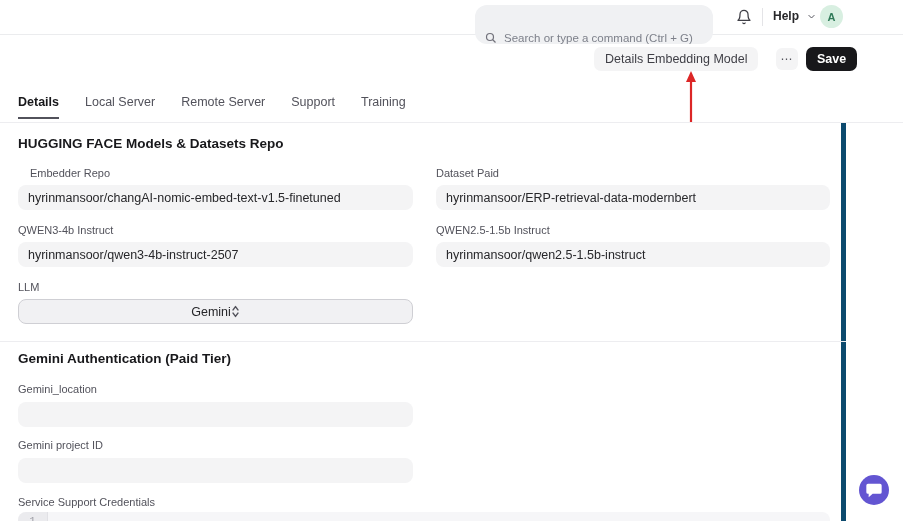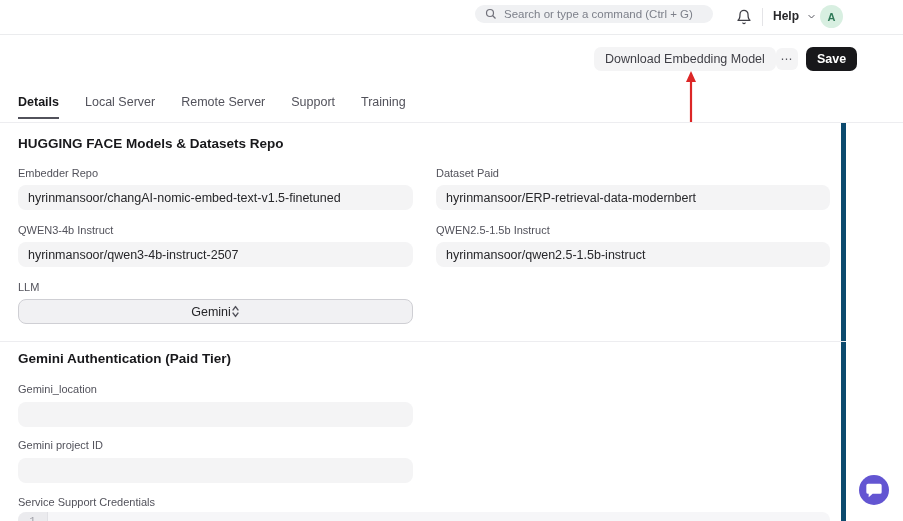--- a/index.html
+++ b/index.html
@@ -3,22 +3,22 @@
 <meta charset="utf-8">
 <style>
   * { margin:0; padding:0; box-sizing:border-box; }
   html,body { width:903px; height:521px; overflow:hidden; background:#ffffff;
     font-family:"Liberation Sans", sans-serif; -webkit-font-smoothing:antialiased; }
   .page { position:relative; width:903px; height:521px; background:#fff; }
 
   
   .topbar { position:absolute; top:0; left:0; width:903px; height:35px; background:#fff;
     border-bottom:1px solid #ebecee; }
-  .searchbox { position:absolute; left:475px; top:5px; width:238px; height:18px;
-    background:#f0f1f3; border-radius:12px; display:flex; align-items:center; gap:7px;
+  .searchbox { position:absolute; left:475px; top:5px; width:238px; height:39px;
+    background:#f0f1f3; border-radius:12px; display:flex; align-items:flex-end; gap:7px;
     padding:0 10px; }
   .searchbox svg { flex:0 0 auto; }
   .searchbox input { border:none; outline:none; background:transparent; width:100%;
     font-size:11.5px; color:#3f3f46; font-family:"Liberation Sans", sans-serif; }
   .searchbox input::placeholder { color:#7d808a; opacity:1; }
   .bell { position:absolute; left:736px; top:8px; width:16px; height:18px; cursor:pointer; }
   .topdivider { position:absolute; left:762px; top:8px; width:1px; height:18px; background:#e4e4e7; }
   .help { position:absolute; left:773px; top:9px; display:flex; align-items:center; gap:8px;
     font-size:12px; font-weight:600; color:#27272a; cursor:pointer; }
   .avatar { position:absolute; left:820px; top:5px; width:23px; height:23px; border-radius:50%;
@@ -89,21 +89,21 @@
       <span>Help</span>
       <svg width="9" height="9" viewBox="0 0 24 24" fill="none" stroke="#52525b" stroke-width="2.6" stroke-linecap="round">
           <polyline points="5 9 12 16 19 9"></polyline>
         </svg>
     </div>
     <div class="avatar">
       <span>A</span>
     </div>
   </div>
 
-  <button class="btn btn-download">Download Embedding Model</button>
+  <button class="btn btn-download">Details Embedding Model</button>
   <button class="btn btn-more">⋯</button>
   <button class="btn btn-save">Save</button>
 
   <svg class="red-arrow" width="14" height="58" viewBox="0 0 14 58">
     <line x1="7" y1="55" x2="7" y2="9" stroke="#dc2626" stroke-width="2.2"></line>
     <polygon points="7,1 2,12 12,12" fill="#dc2626"></polygon>
   </svg>
 
   <div class="tabs">
     <div class="tab active">Details</div>
@@ -111,21 +111,21 @@
     <div class="tab">Remote Server</div>
     <div class="tab">Support</div>
     <div class="tab">Training</div>
   </div>
   <div class="page-divider"></div>
 
   <div class="card">
 
     <div class="sec-title" style="top:13px;">HUGGING FACE Models &amp; Datasets Repo</div>
 
-    <div class="f-label" style="left:18px; top:44px;">Embedder Repo</div>
+    <div class="f-label" style="left:30px; top:44px;">Embedder Repo</div>
     <input class="f-input" style="left: 18px; top: 62px;" value="hyrinmansoor/changAI-nomic-embed-text-v1.5-finetuned">
 
     <div class="f-label" style="left:436px; top:44px;">Dataset Paid</div>
     <input class="f-input" style="left: 436px; top: 62px; width: 394px;" value="hyrinmansoor/ERP-retrieval-data-modernbert">
 
     <div class="f-label" style="left:18px; top:101px;">QWEN3-4b Instruct</div>
     <input class="f-input" style="left: 18px; top: 119px;" value="hyrinmansoor/qwen3-4b-instruct-2507">
 
     <div class="f-label" style="left:436px; top:101px;">QWEN2.5-1.5b Instruct</div>
     <input class="f-input" style="left: 436px; top: 119px; width: 394px;" value="hyrinmansoor/qwen2.5-1.5b-instruct">

